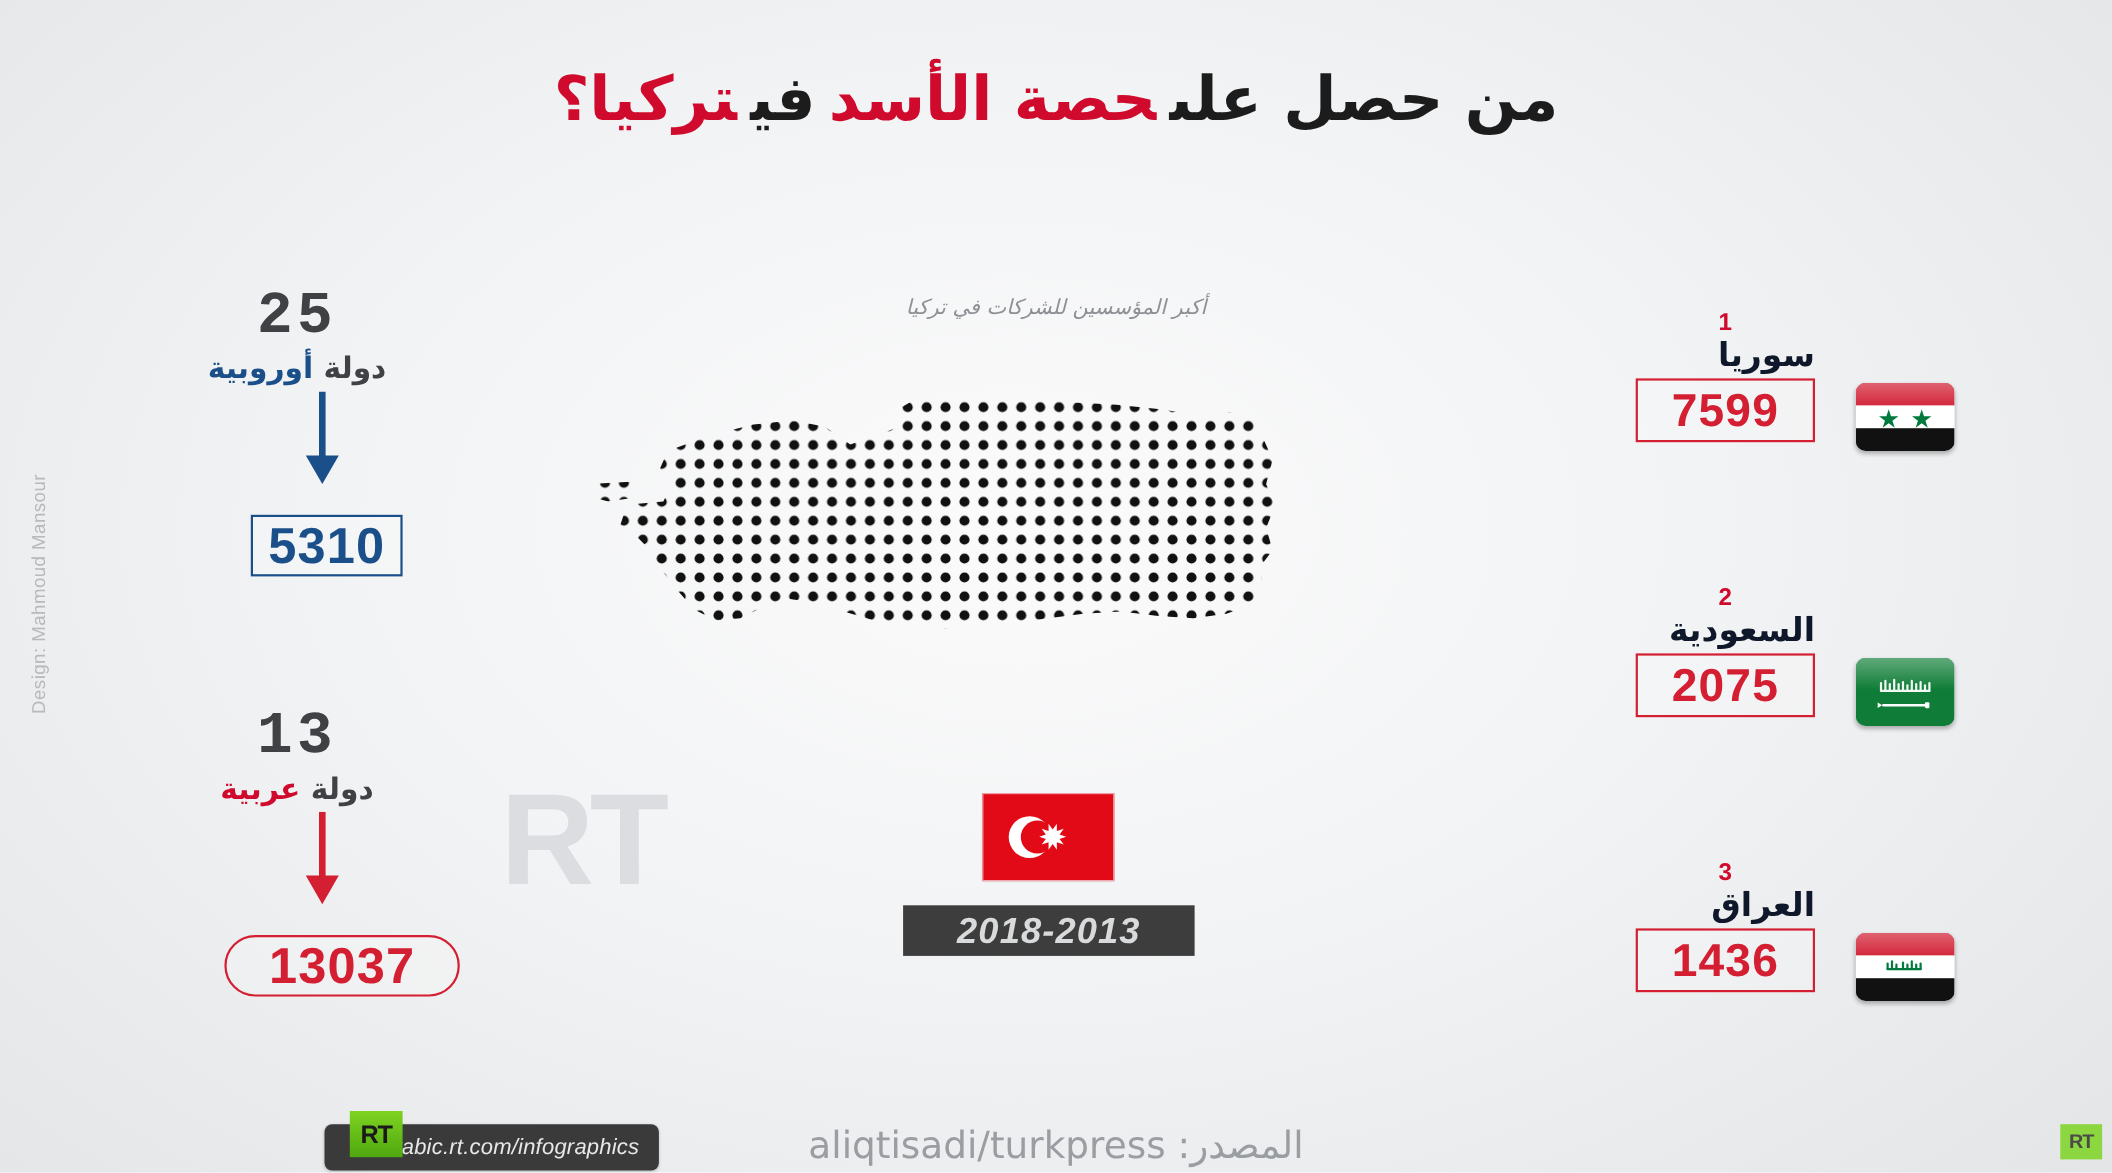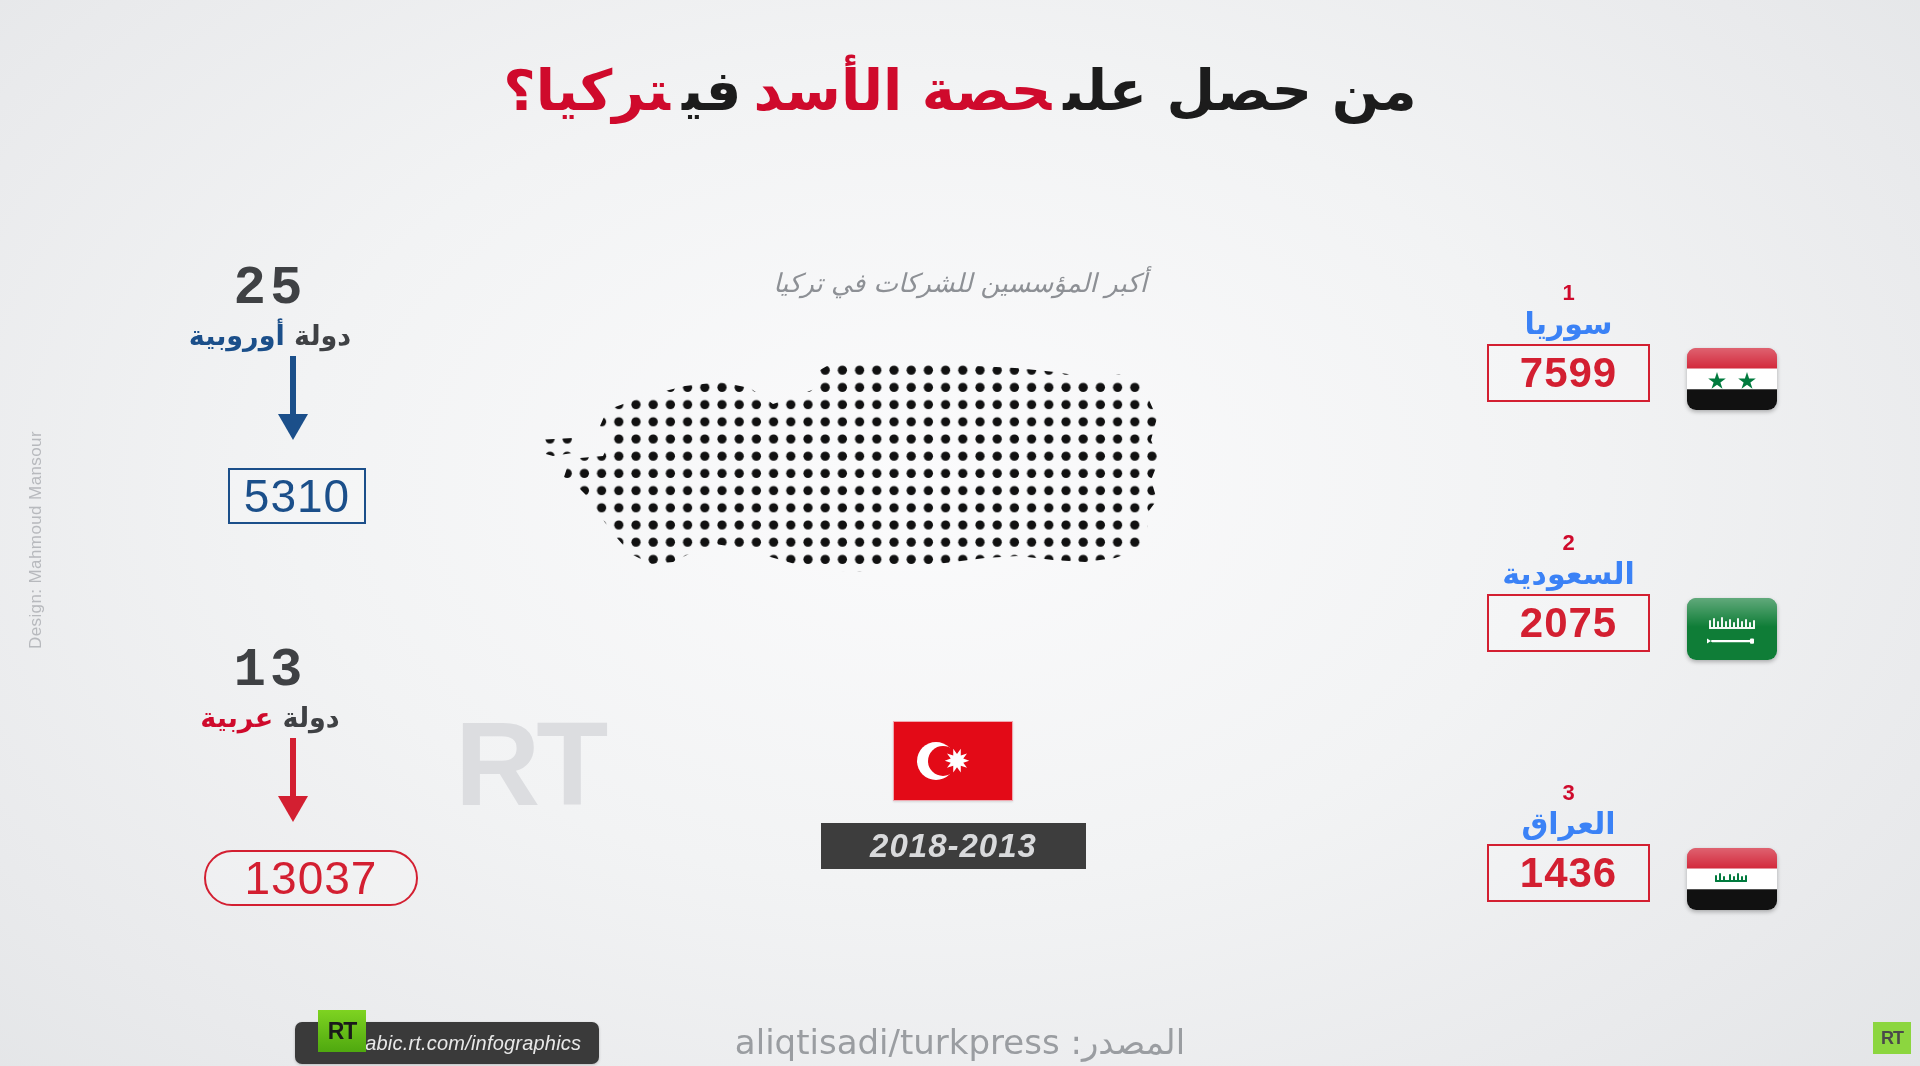--- a/index.html
+++ b/index.html
@@ -38,21 +38,21 @@
     color:#1c1c1c;white-space:nowrap;
     letter-spacing:-1px;
   }
   .title .red{color:#cf0a2c;}
   .title span{margin:0 6px;}
 
   
   .subtitle{
     position:absolute;top:268px;left:0;width:1920px;
     text-align:center;direction:rtl;
-    font-size:26px;font-style:italic;color:#8d9095;
+    font-size:19px;font-style:italic;color:#8d9095;
     letter-spacing:.5px;
   }
 
   
   .map-wrap{position:absolute;left:545px;top:348px;width:850px;height:320px;}
   .map-wrap svg{display:block;}
 
   
   .tr-flag{
     position:absolute;left:893px;top:721px;width:120px;height:80px;
@@ -79,36 +79,36 @@
     margin-top:4px;font-size:27px;font-weight:bold;color:#3f4144;
     white-space:nowrap;
   }
   .stat .lbl .accent-blue{color:#1b4f8a;}
   .stat .lbl .accent-red{color:#cf0a2c;}
   .arrow{position:absolute;}
   .valbox{
     position:absolute;box-sizing:border-box;
     display:flex;align-items:center;justify-content:center;
     font-family:"Liberation Sans",sans-serif;
-    font-size:46px;font-weight:normal;letter-spacing:1px;
+    font-size:46px;font-weight:bold;letter-spacing:1px;
     background:rgba(255,255,255,.18);
   }
   .valbox.blue{border:2px solid #1b4f8a;color:#1b4f8a;}
   .valbox.red{border:2px solid #d31f31;color:#d31f31;}
 
   
   .country{position:absolute;}
   .country .rank{
     position:absolute;right:0;top:0;width:100%;text-align:center;
     font-family:"Liberation Sans",sans-serif;
     font-size:22px;font-weight:bold;color:#cf0a2c;line-height:1;
   }
   .country .cname{
-    position:absolute;right:0;top:24px;width:100%;text-align:center;
-    direction:rtl;font-size:30px;font-weight:bold;color:#3b82f6;
+    position:absolute;right:0;top:24px;width:100%;
+    direction:rtl;font-size:30px;font-weight:bold;color:#0f172a;
     white-space:nowrap;
   }
   .country .cbox{
     position:absolute;left:0;top:62px;width:163px;height:58px;
     box-sizing:border-box;border:2px solid #d31f31;
     display:flex;align-items:center;justify-content:center;
     font-family:"Liberation Sans",sans-serif;
     font-size:42px;font-weight:bold;color:#d31f31;letter-spacing:1px;
     background:rgba(255,255,255,.2);
   }

